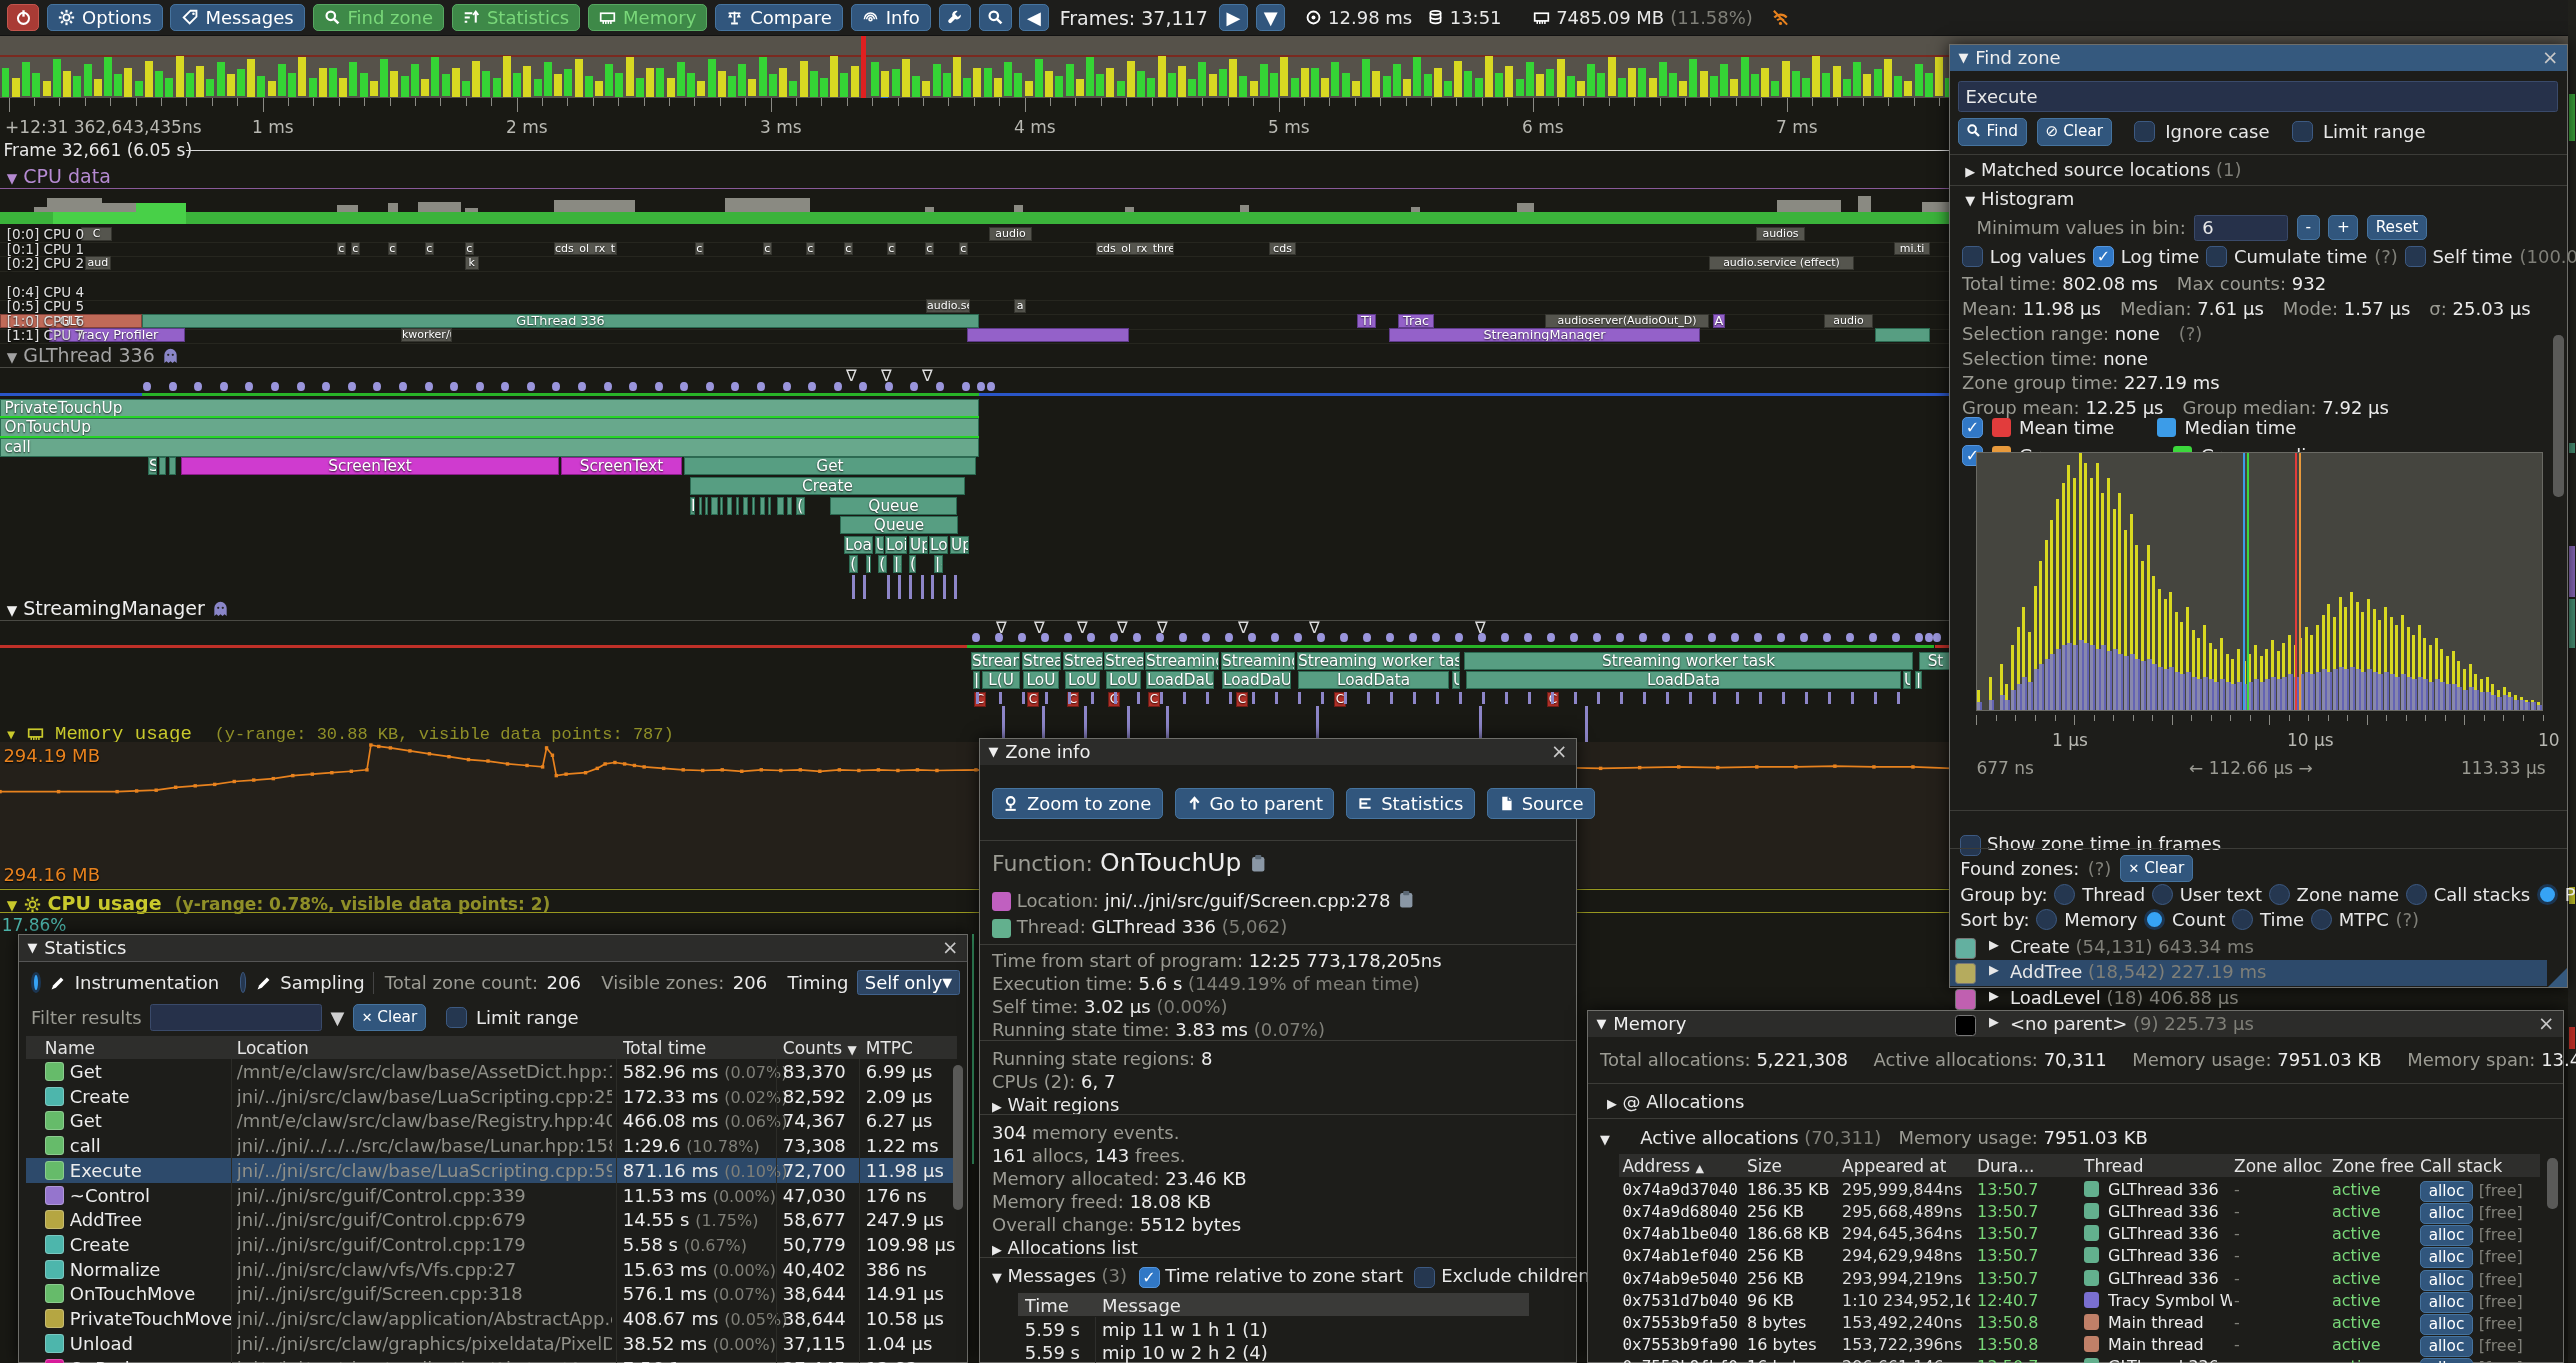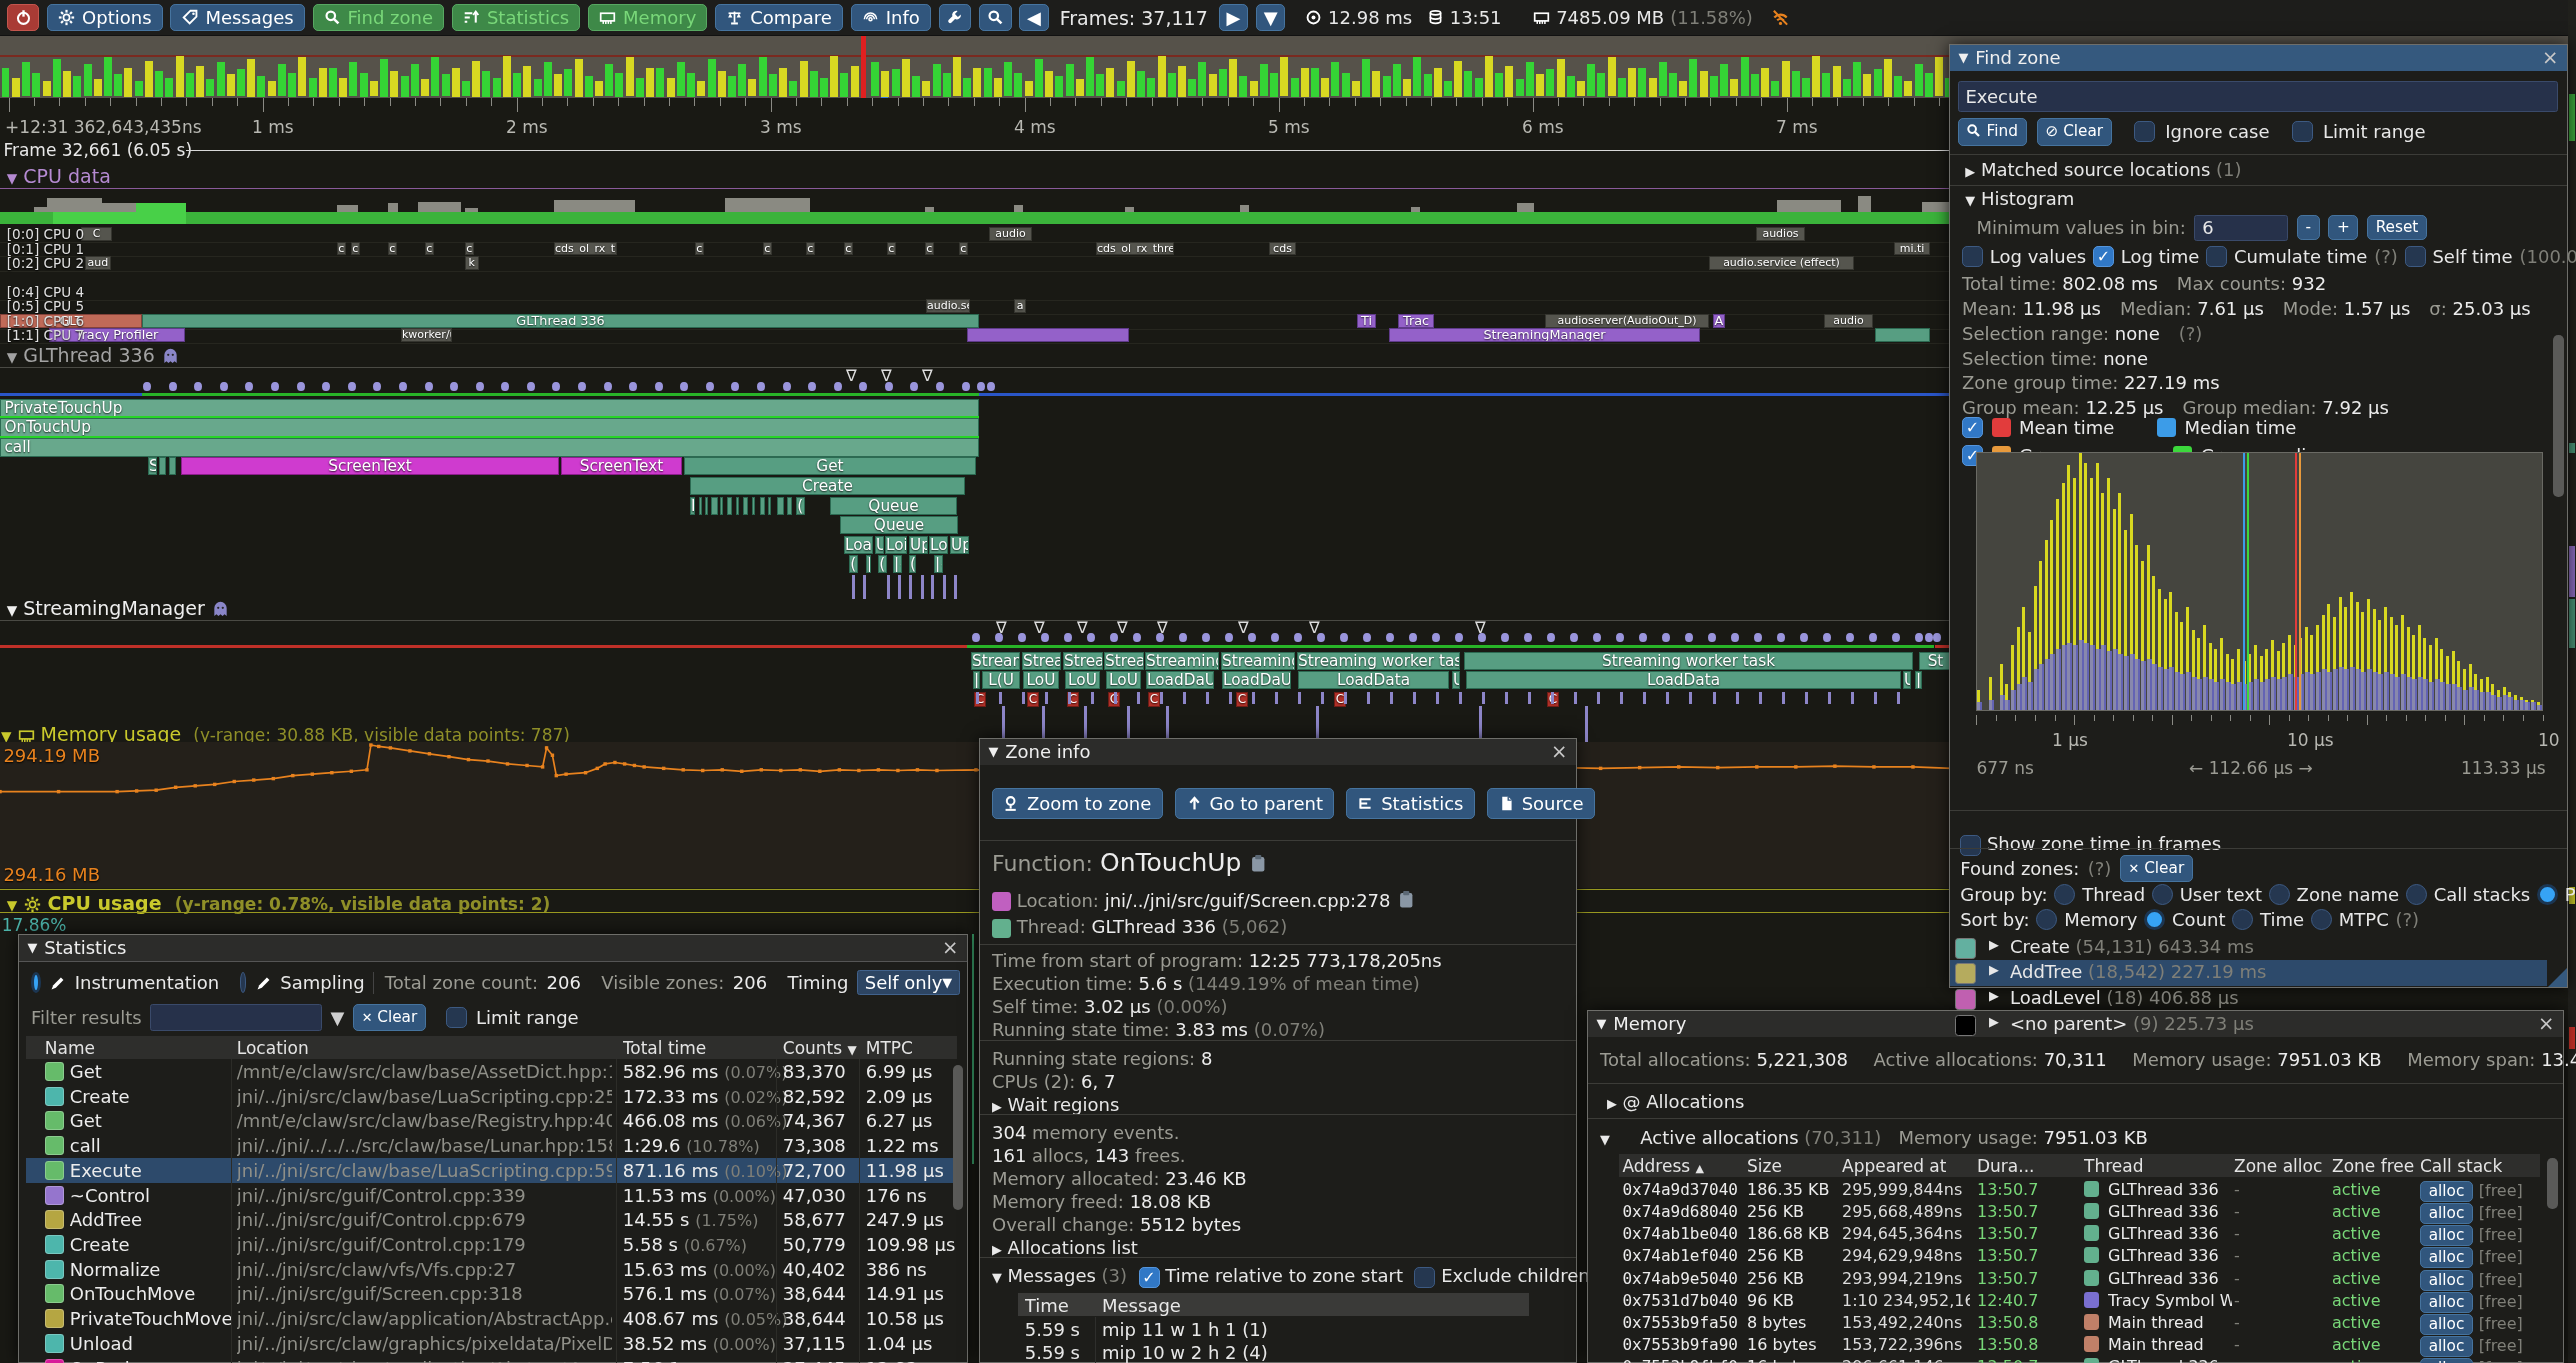--- a/index.html
+++ b/index.html
@@ -840,21 +840,21 @@
       <div class="tick" style="left: 1002px; top: 109px; height: 38px; width: 3.4px;"></div>
       <div class="tick" style="left: 1042px; top: 109px; height: 38px; width: 3.4px;"></div>
       <div class="tick" style="left: 1084px; top: 109px; height: 38px; width: 3.4px;"></div>
       <div class="tick" style="left: 1127px; top: 109px; height: 38px; width: 3.4px;"></div>
       <div class="tick" style="left: 1166px; top: 109px; height: 38px; width: 3.4px;"></div>
       <div class="tick" style="left: 1316px; top: 109px; height: 38px; width: 3.4px;"></div>
       <div class="tick" style="left: 1479px; top: 109px; height: 38px; width: 3.4px;"></div>
       <div class="tick" style="left: 1585px; top: 109px; height: 38px; width: 3.4px;"></div>
     </div>
 
-  <div class="abs hdrY" style="left:1px;top:723px;font-size:19px;"><span style="font-size:13.6px;">▼</span> <span id="memicon"><svg width="17" height="17" viewBox="0 0 20 20" style="vertical-align:-2.6px;">
+  <div class="abs hdrY" style="left:7px;top:723px;font-size:19px;font-family:Liberation Mono, monospace;"><span style="font-size:13.6px;">▼</span> <span id="memicon"><svg width="17" height="17" viewBox="0 0 20 20" style="vertical-align:-2.6px;">
           <rect x="2" y="5" width="16" height="9" fill="none" stroke="#c9c92c" stroke-width="2"></rect>
           <line x1="5" y1="14" x2="5" y2="17.5" stroke="#c9c92c" stroke-width="1.8"></line>
           <line x1="8" y1="14" x2="8" y2="17.5" stroke="#c9c92c" stroke-width="1.8"></line>
           <line x1="11" y1="14" x2="11" y2="17.5" stroke="#c9c92c" stroke-width="1.8"></line>
           <line x1="14" y1="14" x2="14" y2="17.5" stroke="#c9c92c" stroke-width="1.8"></line>
         </svg></span> <span>Memory usage</span>&nbsp;&nbsp;<span class="rng">(y-range: 30.88 KB, visible data points: 787)</span></div>
   <div class="abs" style="left:0;top:742px;width:1952px;height:0.9px;background:#9a9a20;"></div>
   <div id="memplot" class="abs" style="left:0;top:742px;width:1952px;height:146px;background:#24201a;">
       <svg width="1952" height="146" style="position:absolute;left:0;top:0;" viewBox="0 0 2290 171">
         <polyline fill="none" stroke="#e8821e" stroke-width="2" points="0.0,58.1 68.7,58.1 137.4,58.1 160.3,57.3 183.2,56.4 206.1,53.0 229.0,51.3 251.9,49.6 274.8,46.2 297.7,44.5 320.6,42.8 343.5,39.3 366.4,37.6 389.3,35.9 412.2,34.2 430.5,32.5 435.1,3.4 444.3,5.1 458.0,6.8 480.9,10.3 503.8,13.7 526.7,17.1 549.6,20.5 572.5,22.2 595.4,25.6 618.3,27.4 636.6,29.1 641.2,6.8 648.1,15.4 652.6,39.3 664.1,37.6 687.0,35.9 700.7,30.8 709.9,25.6 721.4,23.9 732.8,25.6 744.3,27.4 755.7,29.1 778.6,30.8 801.5,32.5 824.4,33.3 847.3,32.5 870.2,34.2 893.1,32.5 916.0,33.3 938.9,32.5 961.8,34.2 984.7,32.5 1007.6,33.3 1030.5,32.5 1053.4,33.3 1076.3,32.5 1099.2,33.3 1145.0,32.5 1190.8,33.3 1236.6,32.5 1282.4,33.3 1328.2,32.5 1374.0,31.6 1419.8,32.5 1465.6,31.6 1511.4,32.5 1557.2,31.6 1603.0,30.8 1648.8,31.6 1694.6,30.8 1740.4,31.6 1786.2,30.8 1832.0,29.9 1877.8,30.8 1923.6,29.9 1969.4,29.1 2015.2,29.9 2061.0,29.1 2106.8,29.1 2152.6,28.2 2198.4,29.1 2244.2,29.1 2290.0,30.8"></polyline>

